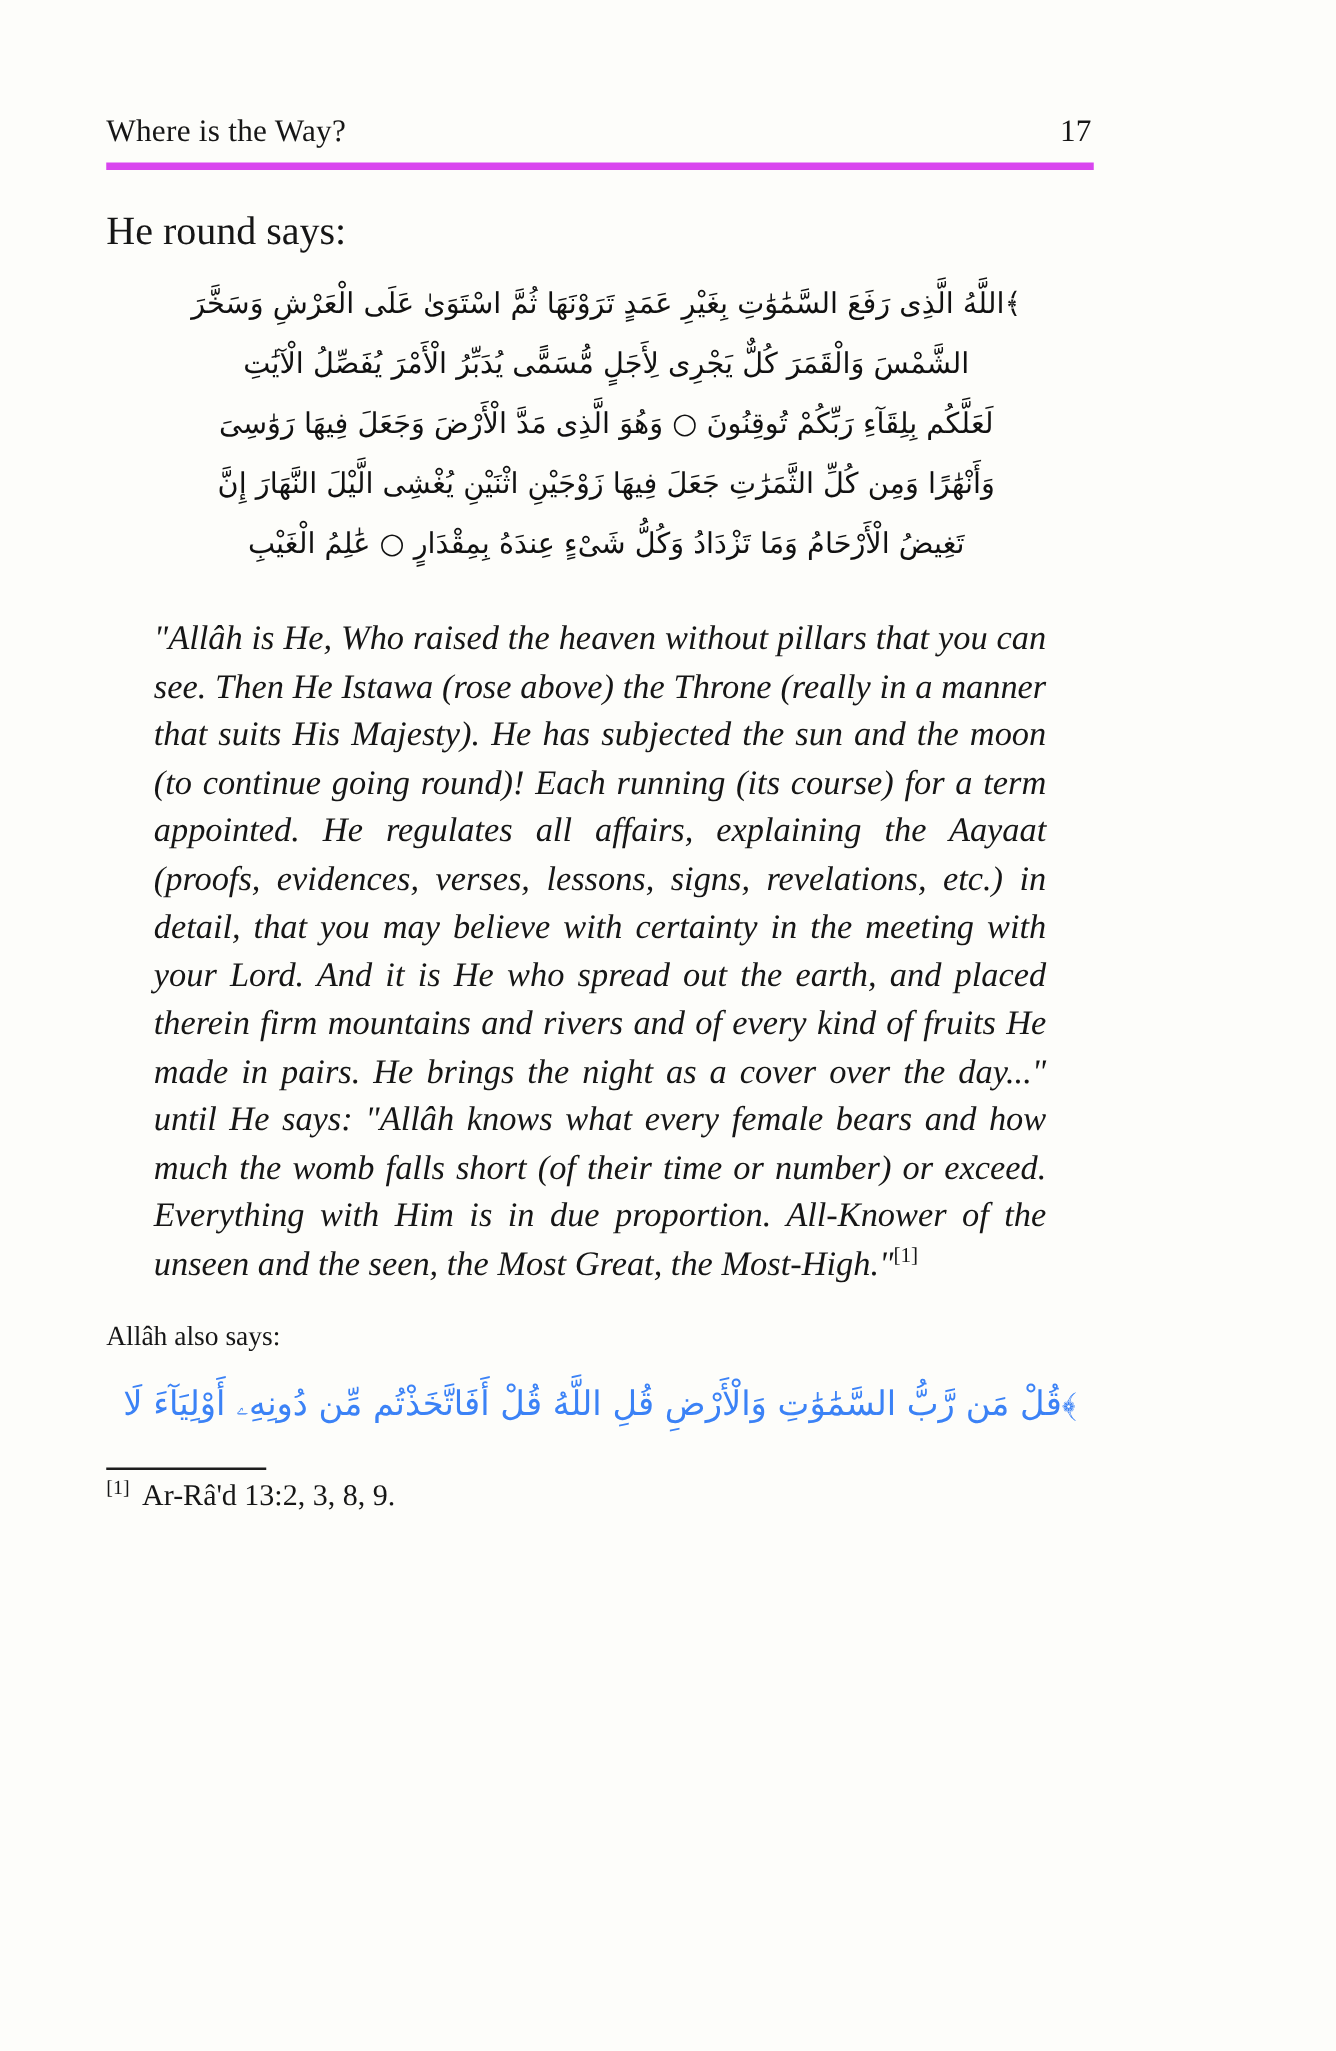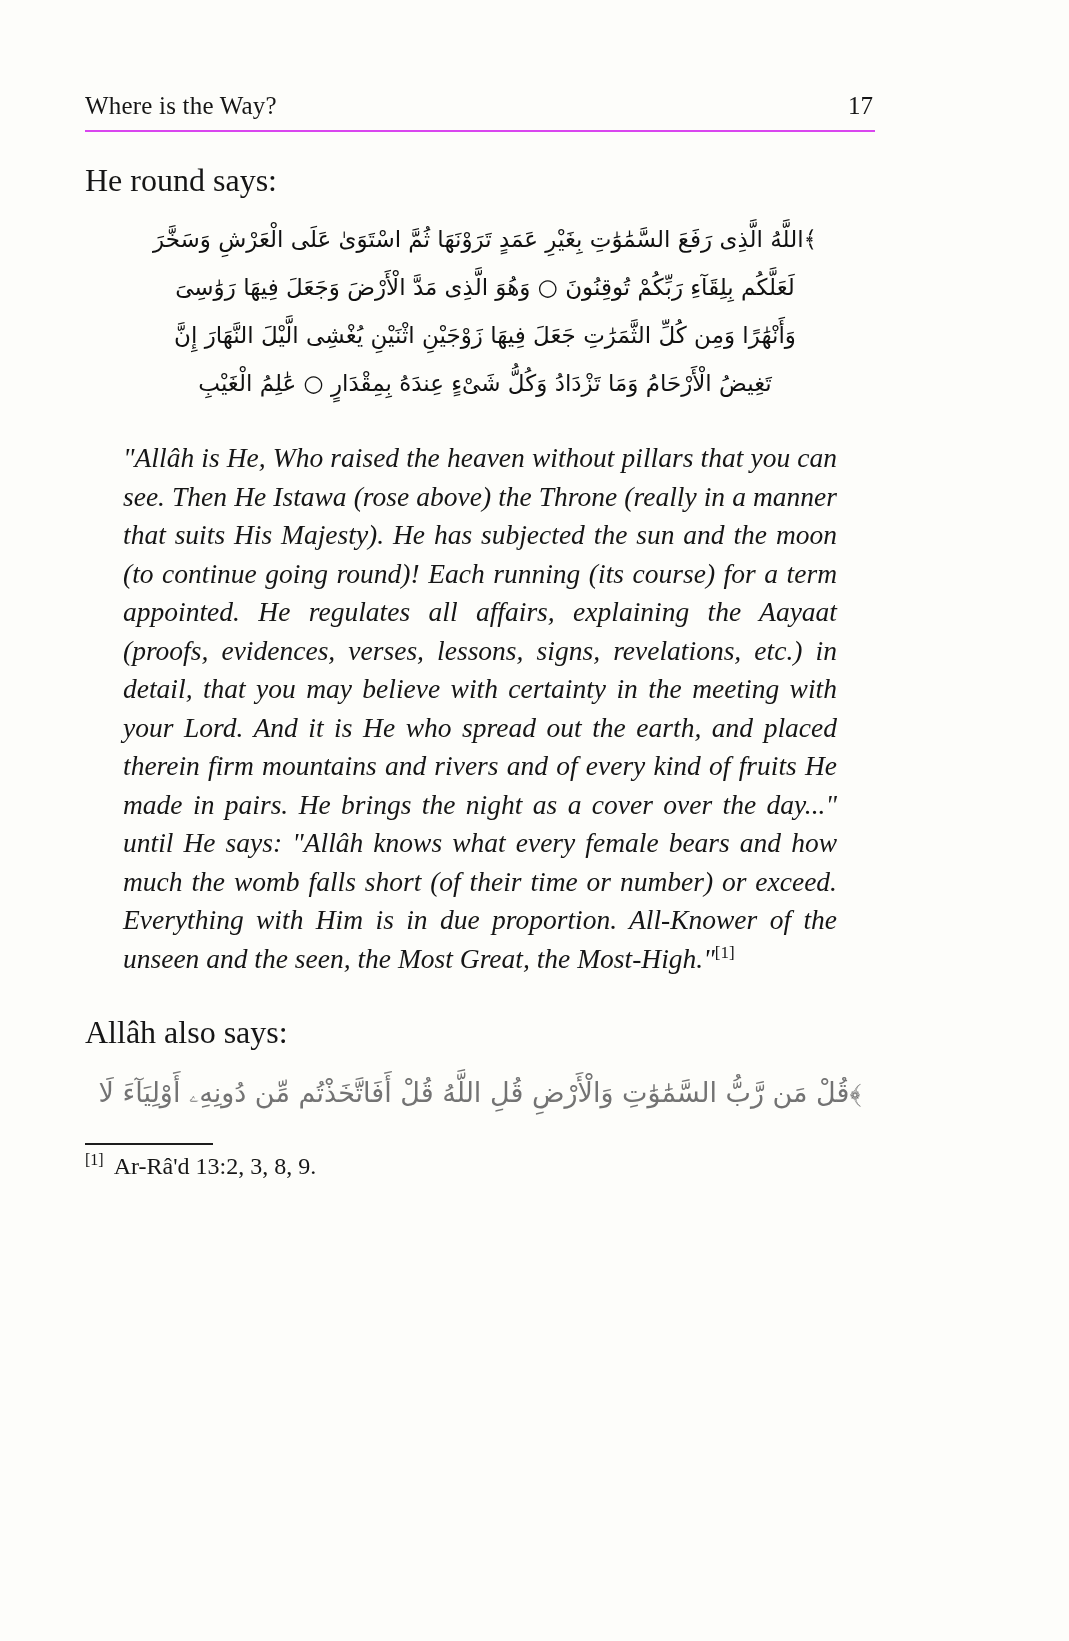--- a/index.html
+++ b/index.html
@@ -20,21 +20,21 @@
   .content {
     position: absolute;
     left: 85px;
     top: 92px;
     width: 790px;
   }
   .header-row {
     display: flex;
     justify-content: space-between;
     align-items: baseline;
-    border-bottom: 2px solid #d946ef;
+    border-bottom: 6px solid #d946ef;
     padding-bottom: 10px;
     text-align: right;
   }
   .header-title {
     font-size: 25px;
     letter-spacing: 0.2px;
   }
   .page-number {
     font-size: 25px;
     padding-right: 2px;
@@ -65,32 +65,32 @@
     font-size: 27.5px;
     line-height: 38.5px;
     text-align: justify;
   }
   .translation sup {
     font-size: 17px;
     font-style: normal;
     line-height: 0;
   }
   .section-heading-2 {
-    margin-top: 36px;
-    font-size: 32px;
+    margin-top: 26px;
+    font-size: 22px;
     font-weight: normal;
   }
   .arabic-block-2 {
     direction: rtl;
     margin-top: 18px;
     text-align: center;
     font-family: "DejaVu Sans", sans-serif;
     font-size: 27px;
     line-height: 48px;
-    color: #737373;
+    color: #3b82f6;
   }
   .footnote {
     margin-top: 26px;
   }
   .footnote-rule {
     width: 128px;
     border-top: 2px solid #1d1d1d;
     margin-bottom: 6px;
   }
   .footnote-line {
@@ -110,20 +110,21 @@
 
     <div class="header-row">
       <span class="header-title">Where is the Way?</span>
       <span class="page-number">17</span>
     </div>
 
     <div class="section-heading">He round says:</div>
 
     <div class="arabic-block">
       <div class="arabic-line">‫﴾اللَّهُ الَّذِى رَفَعَ السَّمَٰوَٰتِ بِغَيْرِ عَمَدٍ تَرَوْنَهَا ثُمَّ اسْتَوَىٰ عَلَى الْعَرْشِ وَسَخَّرَ‬</div>
+      <div class="arabic-line">‫الشَّمْسَ وَالْقَمَرَ كُلٌّ يَجْرِى لِأَجَلٍ مُّسَمًّى يُدَبِّرُ الْأَمْرَ يُفَصِّلُ الْآيَٰتِ‬</div>
       <div class="arabic-line">‫لَعَلَّكُم بِلِقَآءِ رَبِّكُمْ تُوقِنُونَ ○ وَهُوَ الَّذِى مَدَّ الْأَرْضَ وَجَعَلَ فِيهَا رَوَٰسِىَ‬</div>
       <div class="arabic-line">‫وَأَنْهَٰرًا وَمِن كُلِّ الثَّمَرَٰتِ جَعَلَ فِيهَا زَوْجَيْنِ اثْنَيْنِ يُغْشِى الَّيْلَ النَّهَارَ إِنَّ‬</div>
       <div class="arabic-line">‫تَغِيضُ الْأَرْحَامُ وَمَا تَزْدَادُ وَكُلُّ شَىْءٍ عِندَهُ بِمِقْدَارٍ ○ عَٰلِمُ الْغَيْبِ‬</div>
     </div>
 
     <div class="translation"><span>"Allâh is He, Who raised the heaven without pillars that you can see. Then He Istawa (rose above) the Throne (really in a manner that suits His Majesty). He has subjected the sun and the moon (to continue going round)! Each running (its course) for a term appointed. He regulates all affairs, explaining the Aayaat (proofs, evidences, verses, lessons, signs, revelations, etc.) in detail, that you may believe with certainty in the meeting with your Lord. And it is He who spread out the earth, and placed therein firm mountains and rivers and of every kind of fruits He made in pairs. He brings the night as a cover over the day..." until He says: "Allâh knows what every female bears and how much the womb falls short (of their time or number) or exceed. Everything with Him is in due proportion. All-Knower of the unseen and the seen, the Most Great, the Most-High."</span><sup>[1]</sup></div>
 
     <div class="section-heading-2">Allâh also says:</div>
 
     <div class="arabic-block-2">

